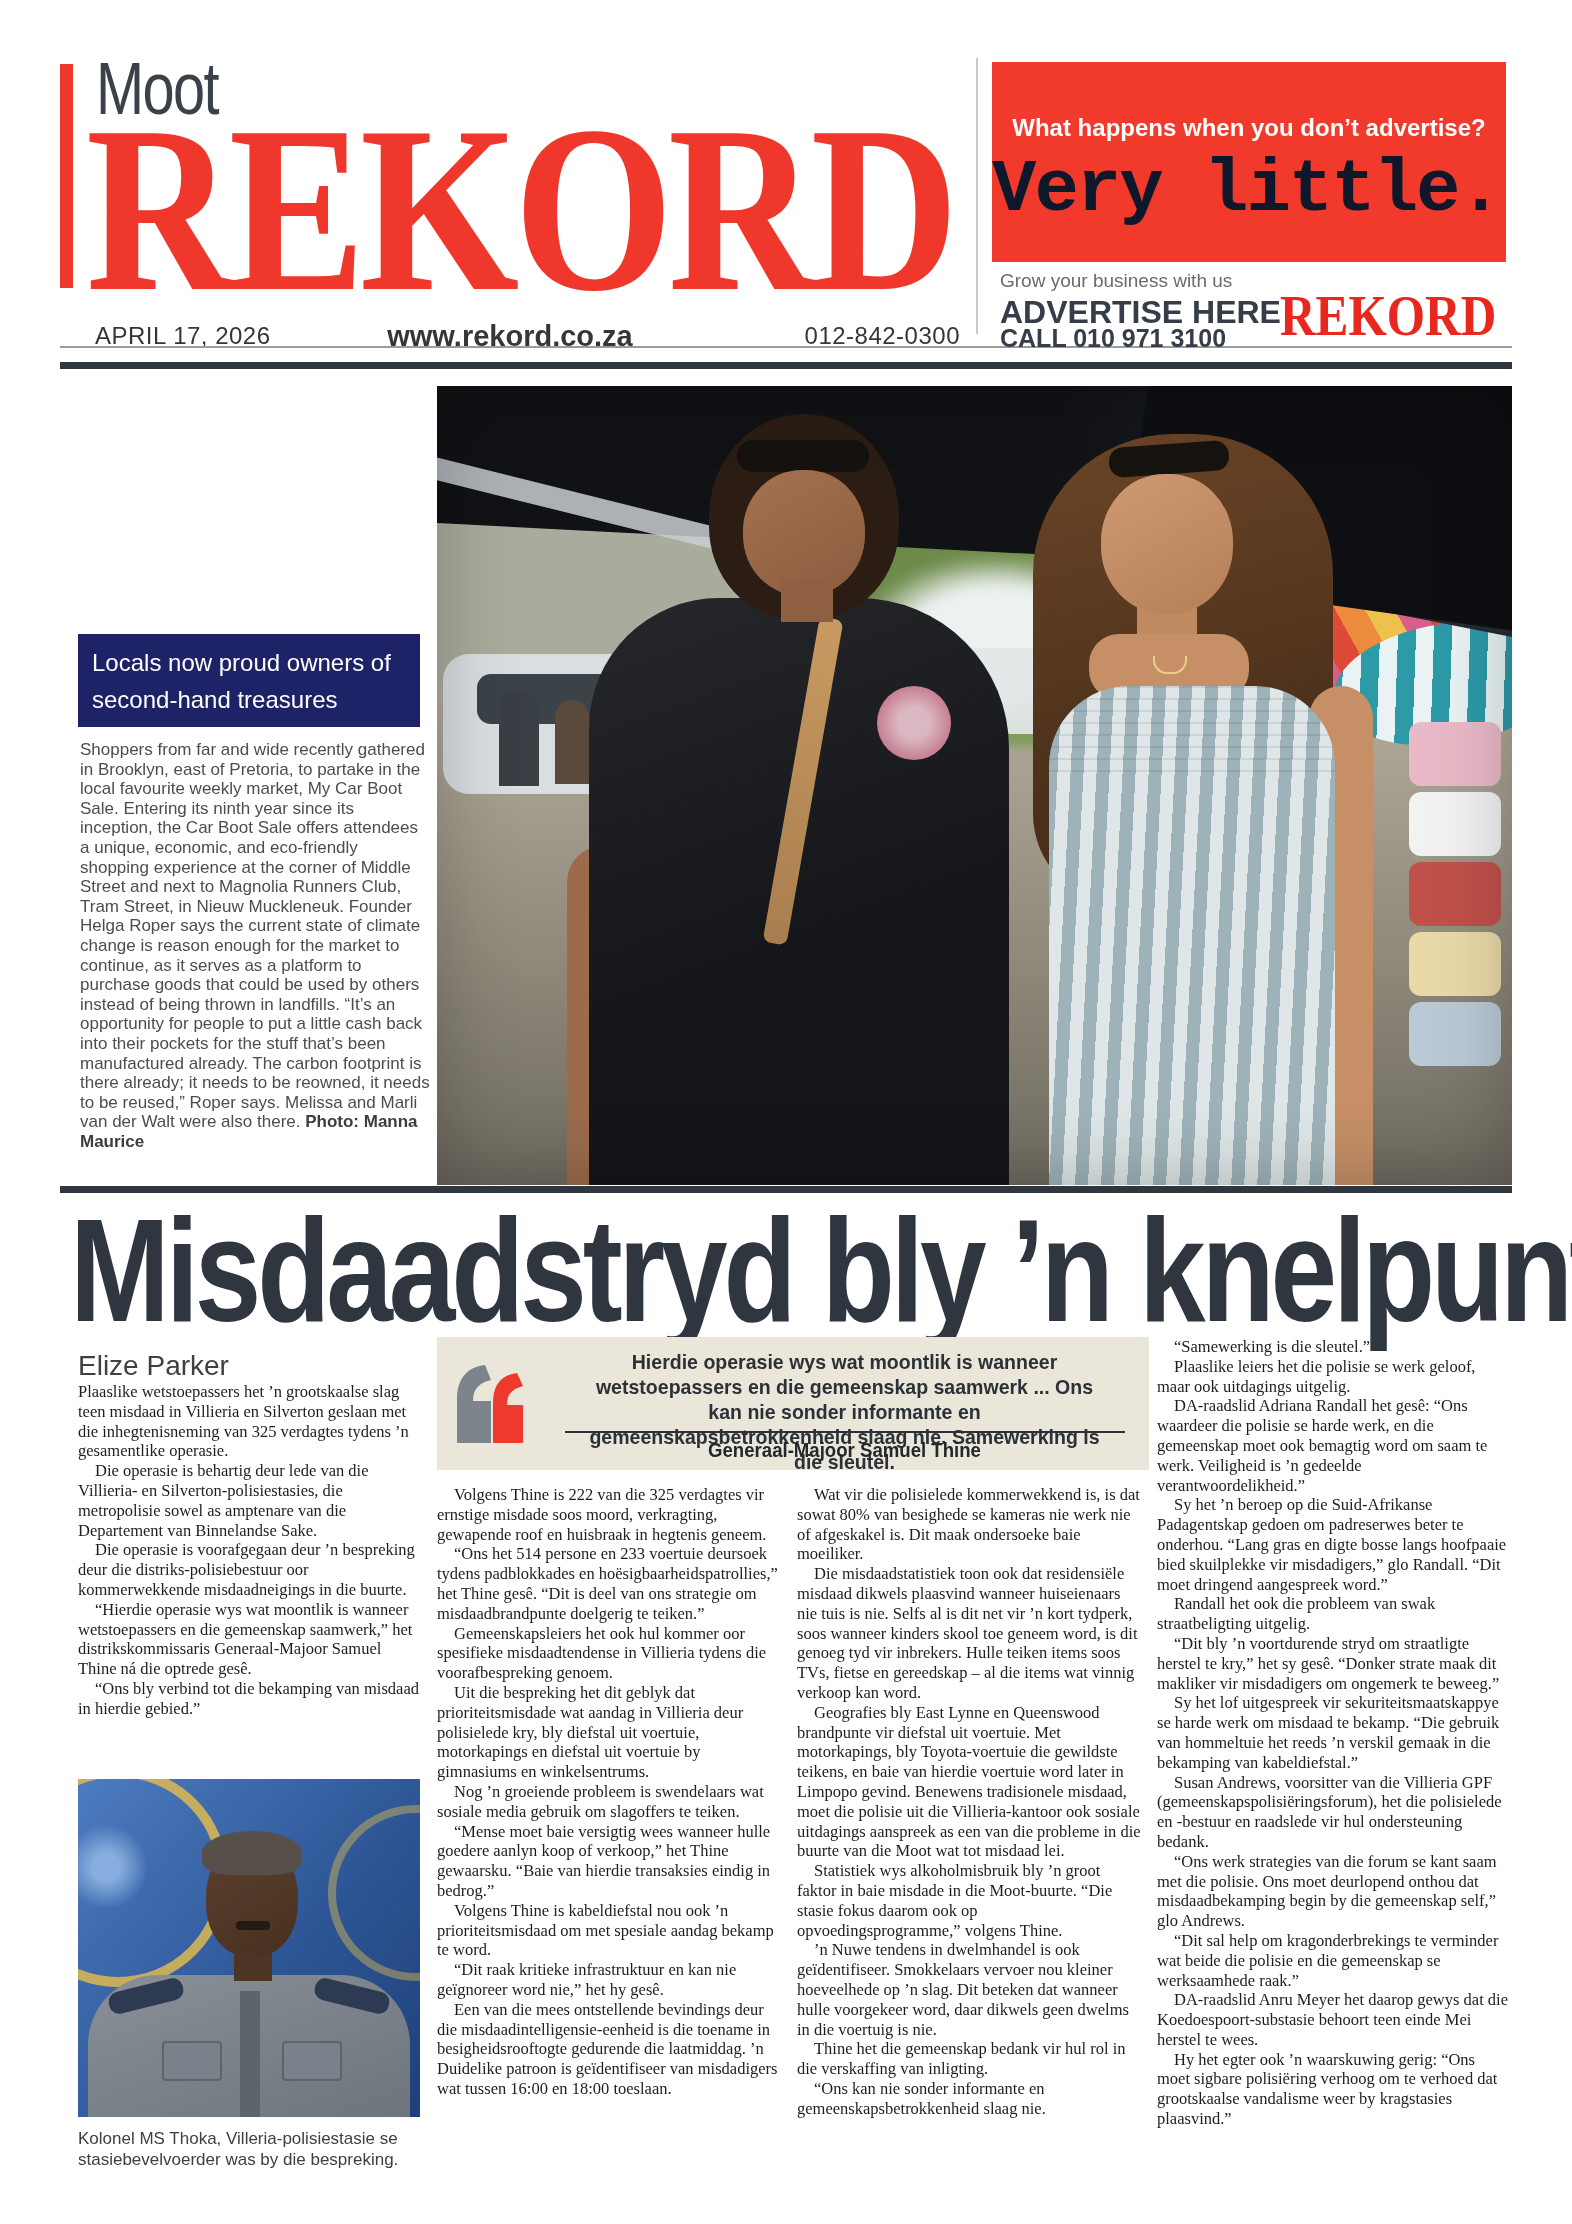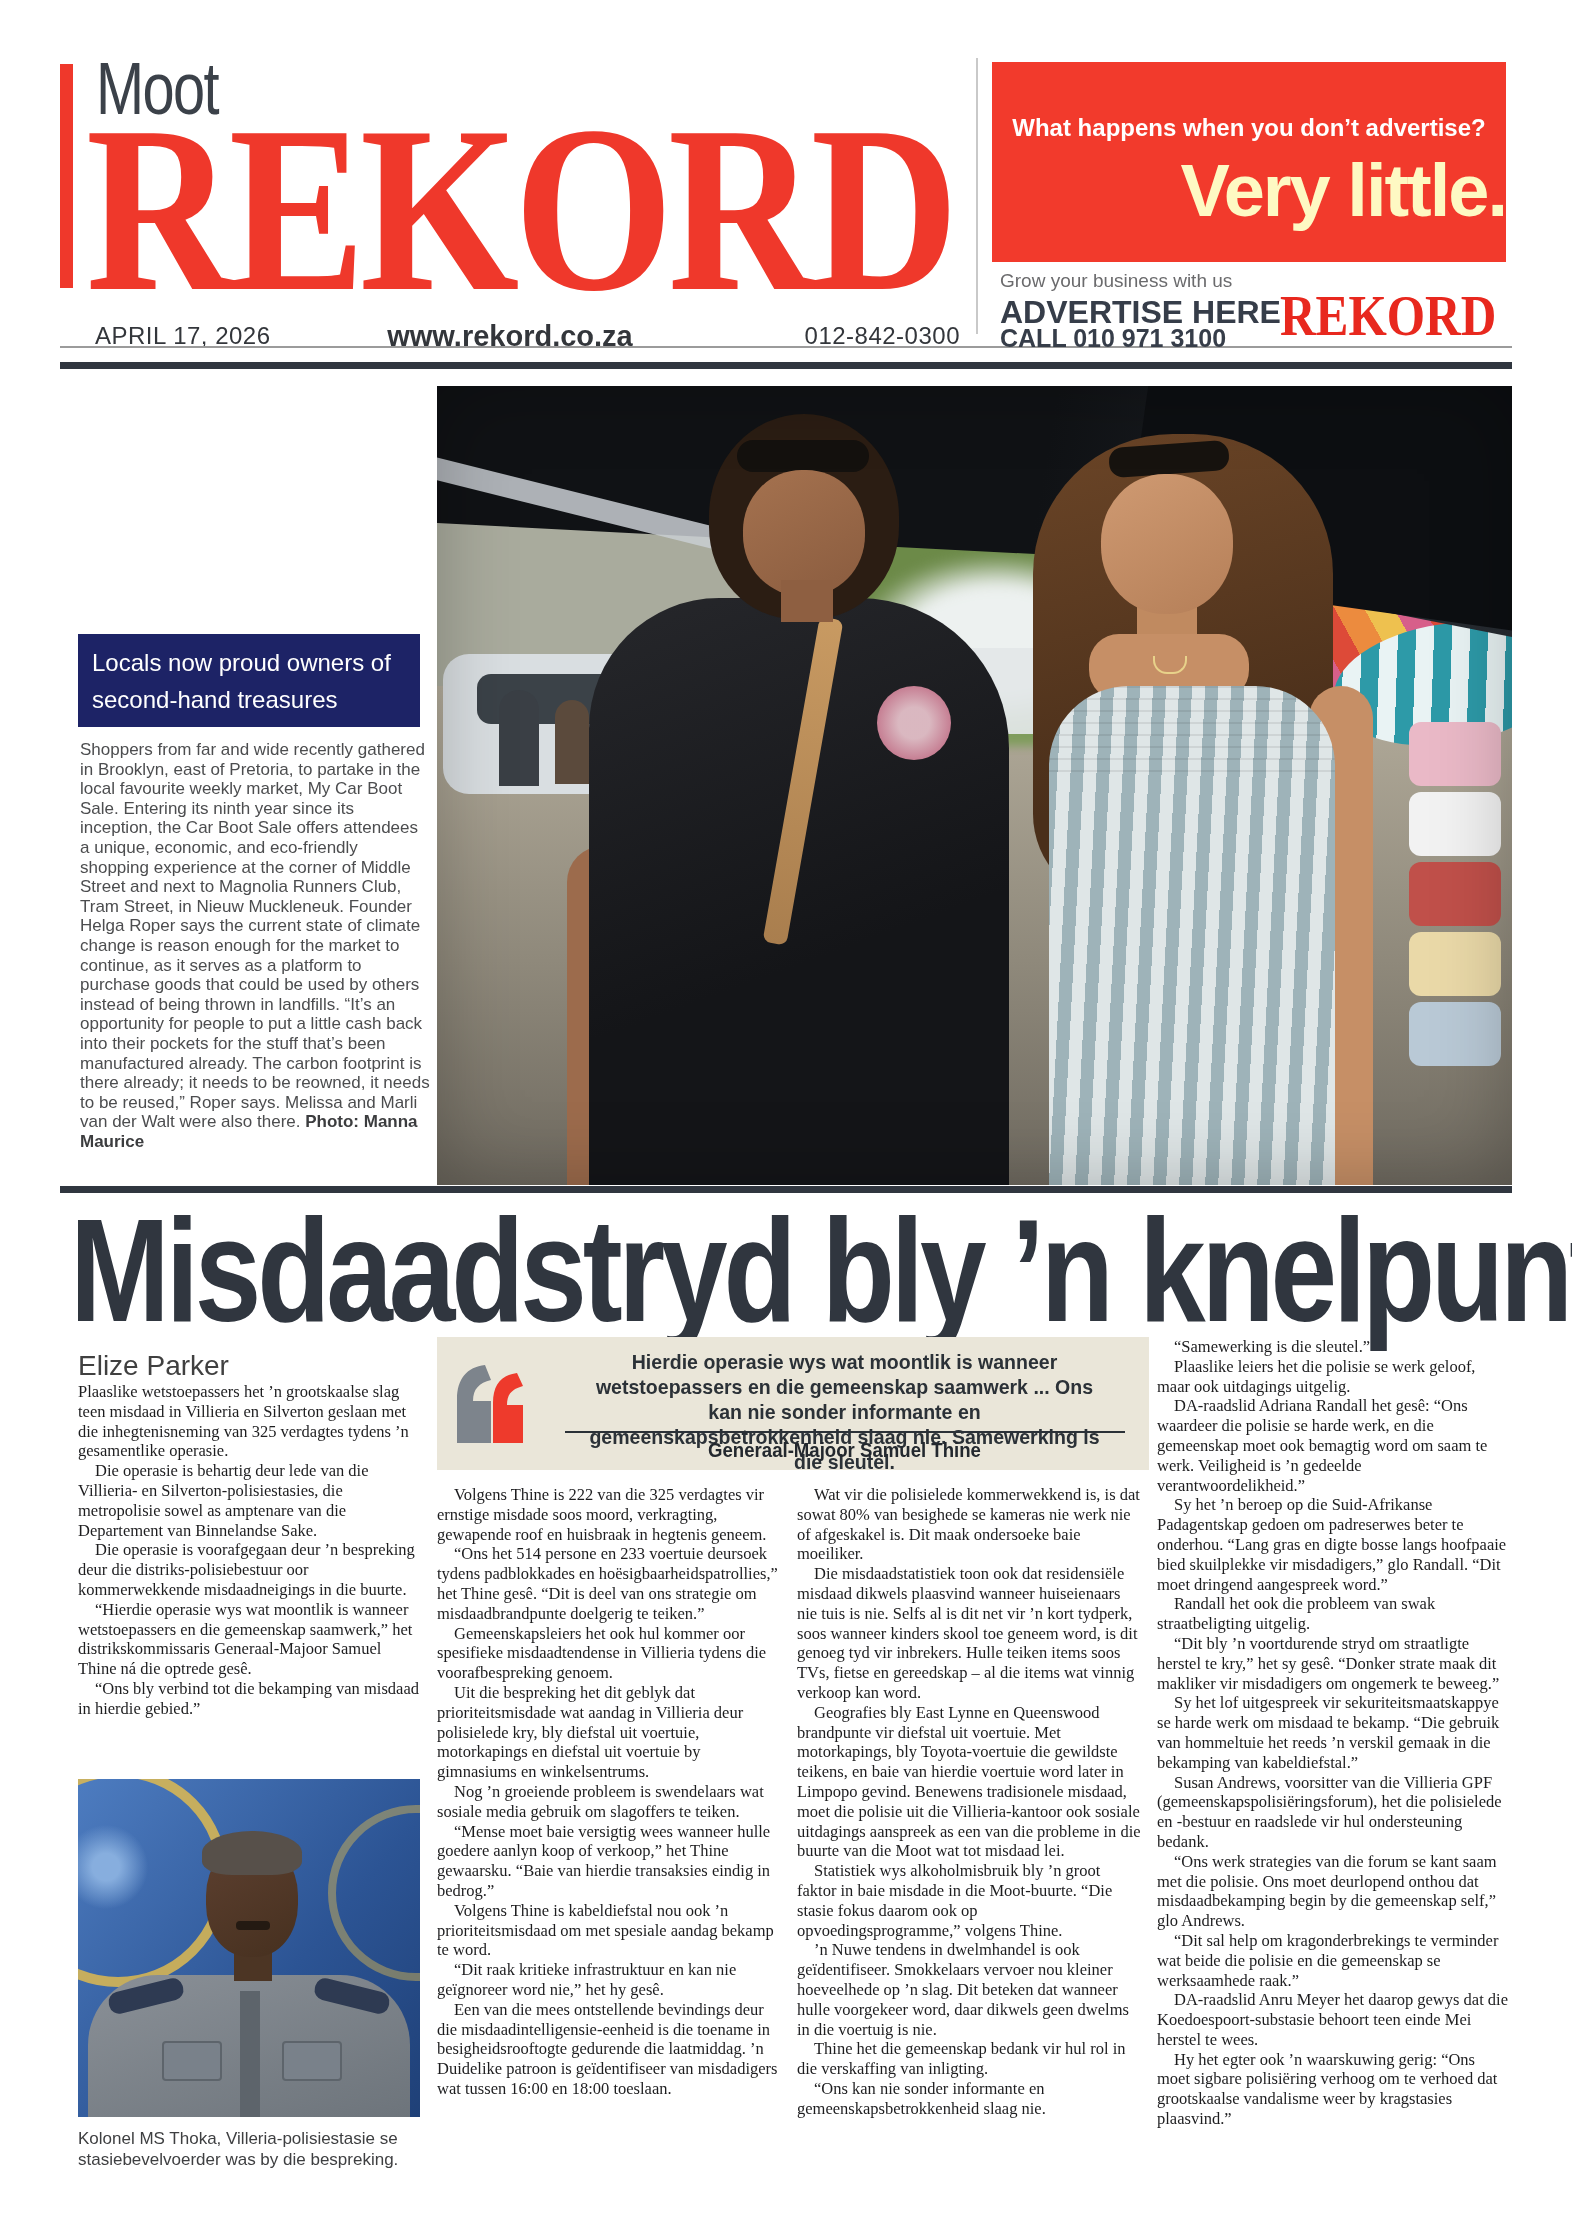--- a/index.html
+++ b/index.html
@@ -20,22 +20,22 @@
   .mi-phone{position:absolute;right:0;top:2px;letter-spacing:.5px;text-align:right;}
   .rule-thin{left:60px;top:346px;width:1452px;height:2px;background:#9b9b9b;}
   .rule-thick{left:60px;top:362px;width:1452px;height:7px;background:#30363f;}
 
   
   .ad-sep{left:976px;top:58px;width:2px;height:276px;background:#c9c9c9;}
   .ad{left:992px;top:58px;width:520px;height:280px;}
   .ad-red{position:absolute;left:0;top:4px;width:514px;height:200px;background:#f23a2c;}
   .ad-q{position:absolute;left:0;top:52px;width:100%;text-align:center;color:#fff;
         font-weight:bold;font-size:24px;}
-  .ad-a{position:absolute;left:0;top:86px;width:100%;text-align:right;color:#fef9c3;
-        font-weight:bold;font-size:74px;letter-spacing:-2px;}
+  .ad-a{position:absolute;left:0;top:86px;width:100%;text-align:left;color:#0f172a;
+        font-weight:bold;font-size:74px;letter-spacing:-2px;font-family:Liberation Mono, monospace;}
   .ad-tag{position:absolute;left:8px;top:212px;font-size:19px;color:#6b6b6d;}
   .ad-l1{position:absolute;left:8px;top:236px;font-size:32px;font-weight:bold;color:#363d49;}
   .ad-l2{position:absolute;left:8px;top:266px;font-size:25px;font-weight:bold;color:#363d49;}
   .ad-brand{position:absolute;left:288px;top:226px;font-family:"Liberation Serif",serif;
             font-weight:bold;font-size:56px;color:#e8281e;transform:scaleX(.88);
             transform-origin:0 0;white-space:nowrap;}
 
   
   .sb-head{left:78px;top:634px;width:342px;height:93px;background:#1d2366;color:#fff;
            font-size:24px;line-height:37px;padding:10px 0 0 14px;box-sizing:border-box;}

